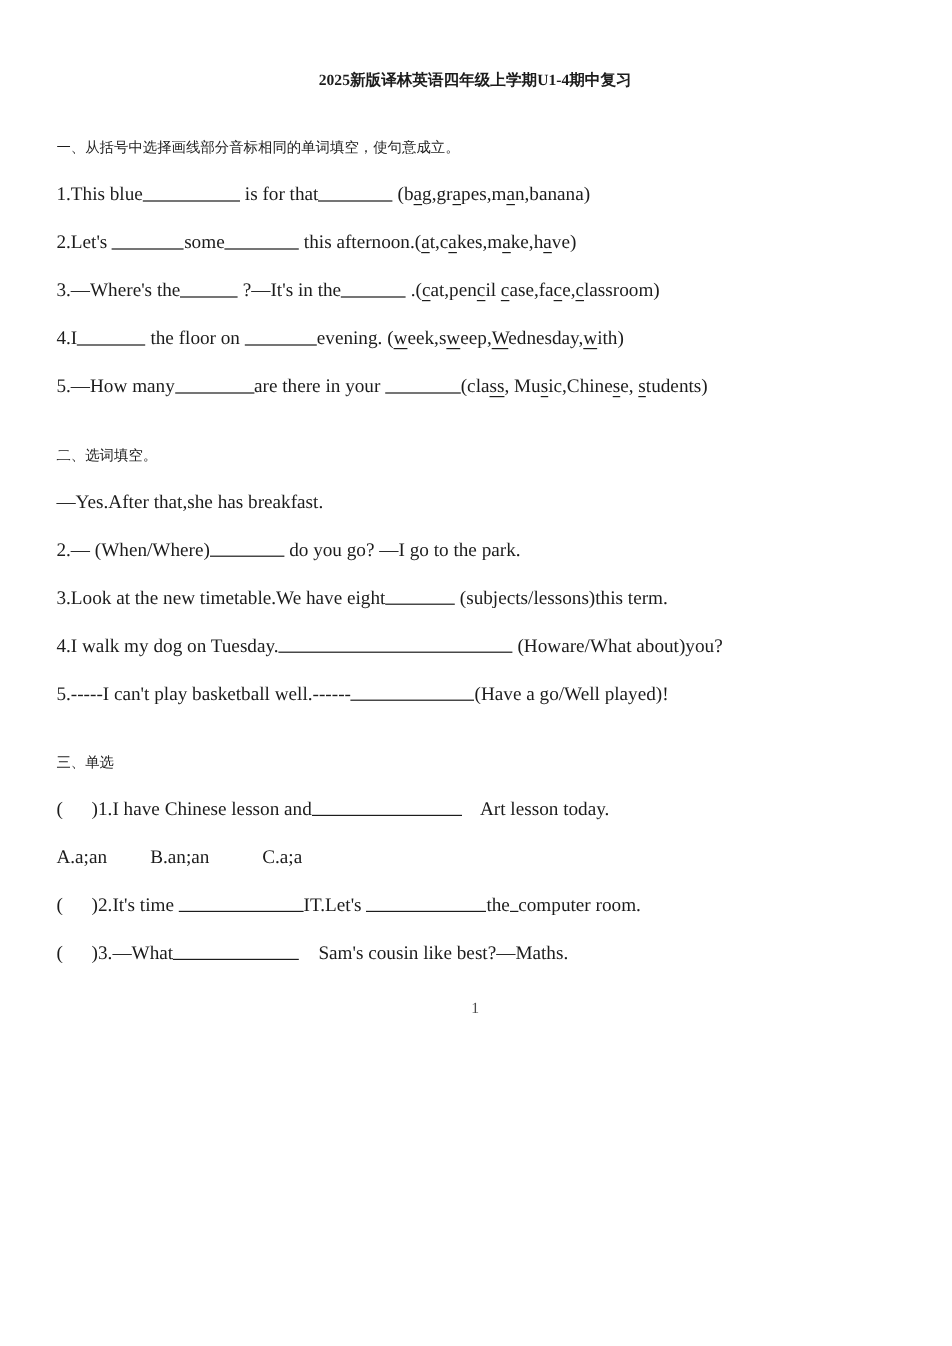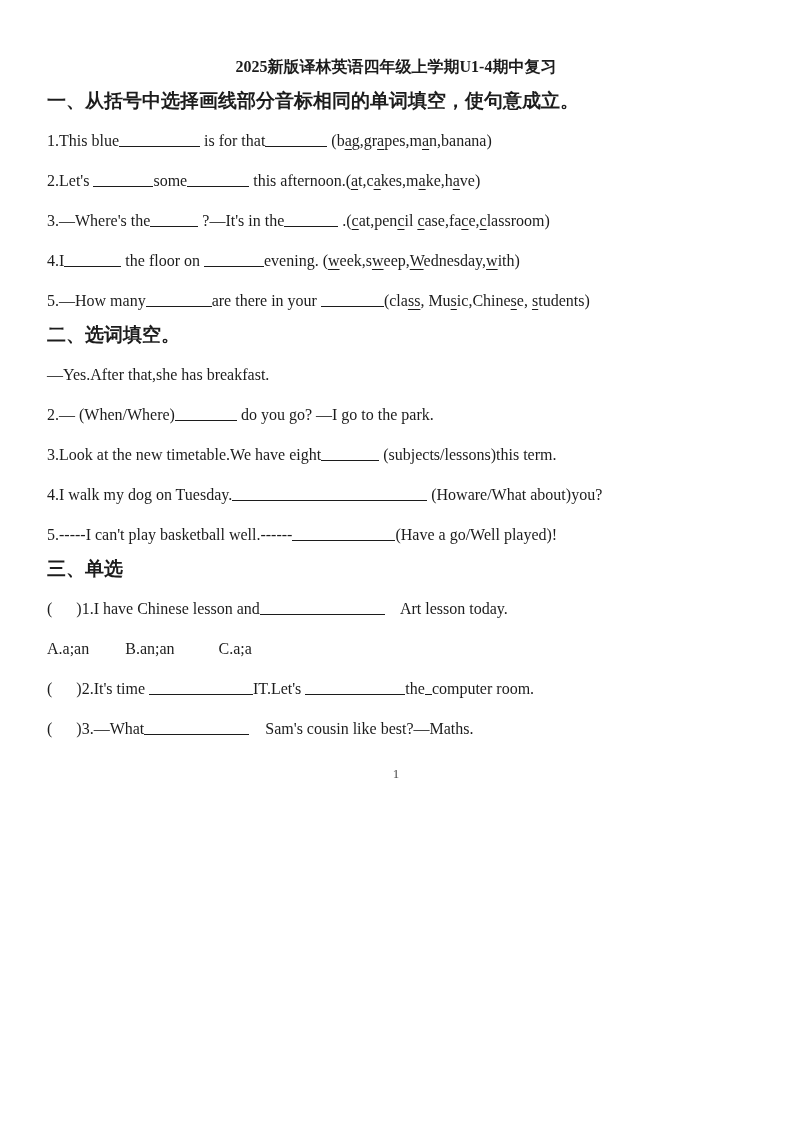--- a/index.html
+++ b/index.html
@@ -8,29 +8,29 @@
     background: #ffffff;
     color: #1c1c1c;
     font-family: "Liberation Serif", "DejaVu Serif", serif;
     font-size: 16px;
     overflow: hidden;
   }
   .page { padding: 56px 48px 0 47px; }
   .doc-title {
     text-align: center;
     font-weight: 700;
-    font-size: 16px;
+    font-size: 13px;
     line-height: 22px;
     margin-bottom: 10px;
     white-space: pre-wrap;
   }
   .section-heading {
-    font-weight: 700;
-    font-size: 19px;
-    margin-top: 12px;
+    font-weight: 400;
+    font-size: 12px;
+    margin-top: 34px;
     line-height: 22px;
     white-space: pre-wrap;
   }
   .line {
     margin-top: 18px;
     line-height: 22px;
     white-space: pre-wrap;
   }
   .blank {
     display: inline-block;

